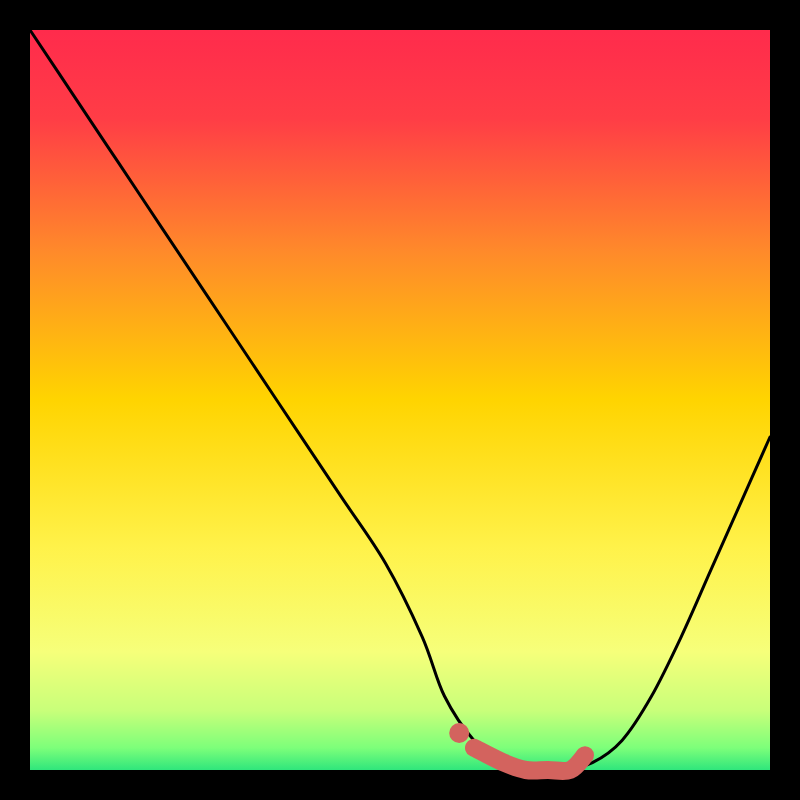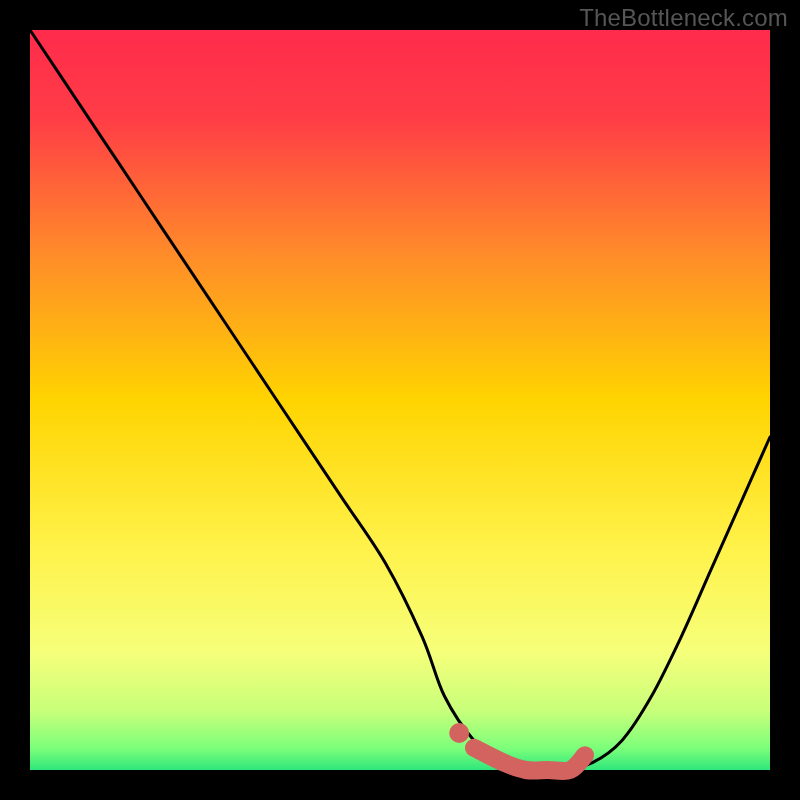--- a/index.html
+++ b/index.html
@@ -32,21 +32,20 @@
     left: 0; top: 0;
     width: 740px;
     height: 740px;
     overflow: visible;
   }
 </style>
 </head>
 <body>
 
 <div class="frame">
-  <div class="watermark">TheBottleneck.com</div>
 
   <div class="plot">
     <svg viewBox="0 0 740 740">
       <defs>
         <linearGradient id="bg-grad" x1="0" y1="0" x2="0" y2="1">
           <stop offset="0%" stop-color="#ff2b4c"></stop>
           <stop offset="12%" stop-color="#ff3d46"></stop>
           <stop offset="30%" stop-color="#ff8a2a"></stop>
           <stop offset="50%" stop-color="#ffd400"></stop>
           <stop offset="70%" stop-color="#fff24a"></stop>

